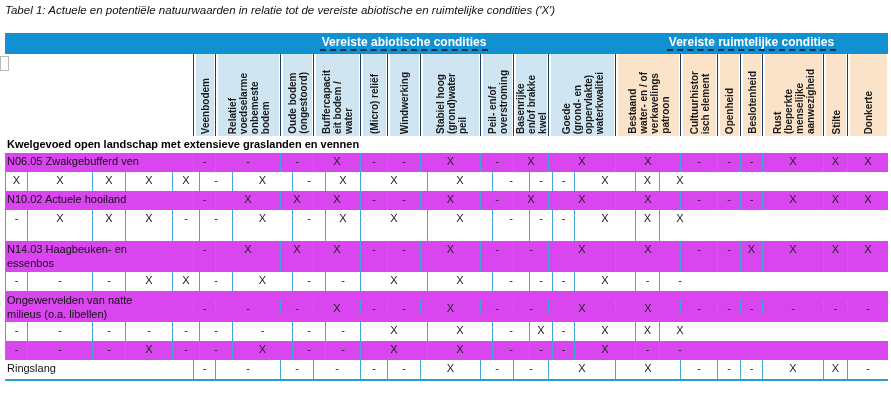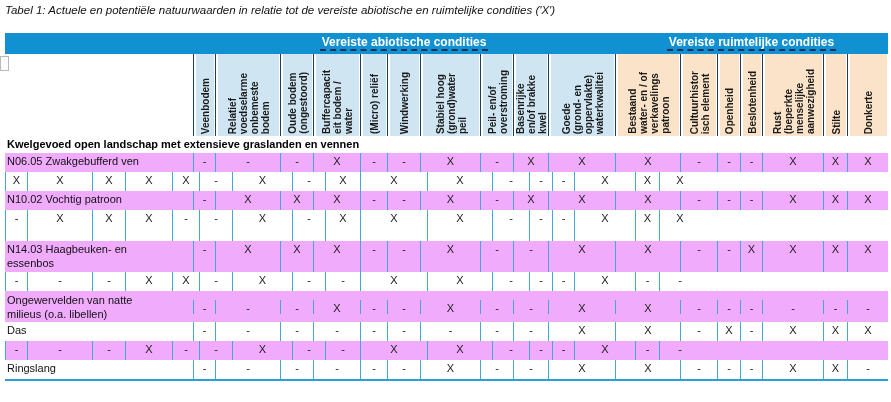--- a/index.html
+++ b/index.html
@@ -44,21 +44,21 @@
     white-space:pre-line;font-weight:bold;font-size:10px;line-height:11px;
     color:#1a1a1a;padding:2px 0 3px 0;max-height:77px;
   }
   
   .section{
     height:17px;box-sizing:border-box;padding:2px 0 0 2px;
     font-weight:bold;font-size:11px;color:#000;background:#ffffff;
   }
   
   .drow{display:flex;box-sizing:border-box;background:#ffffff;}
-  .drow.shade{background:#f0abfc;}
+  .drow.shade{background:#d946ef;}
   .dlabel{
     width:188px;box-sizing:border-box;font-size:11px;line-height:13.5px;
     padding:2px 0 0 2px;white-space:pre-line;color:#111;
   }
   .dcell{
     box-sizing:border-box;border-left:1px solid #41a8d8;
     font-size:11px;padding-top:2px;text-align:center;color:#222;
   }
 </style>
 </head>
@@ -227,21 +227,21 @@
         <div class="dcell" style="width: 67px;">X</div>
         <div class="dcell" style="width: 65px;">X</div>
         <div class="dcell" style="width: 37px;">-</div>
         <div class="dcell" style="width: 23px;">-</div>
         <div class="dcell" style="width: 22px;">-</div>
         <div class="dcell" style="width: 61px;">X</div>
         <div class="dcell" style="width: 24px;">X</div>
         <div class="dcell" style="width: 41px;">X</div>
       </div>
       <div class="drow shade" style="height: 19px;">
-        <div class="dlabel">N10.02 Vochtig patroon</div>
+        <div class="dlabel">N10.02 Actuele hooiland</div>
         <div class="dcell" style="width: 22px;">-</div>
         <div class="dcell" style="width: 65px;">X</div>
         <div class="dcell" style="width: 33px;">X</div>
         <div class="dcell" style="width: 47px;">X</div>
         <div class="dcell" style="width: 27px;">-</div>
         <div class="dcell" style="width: 33px;">-</div>
         <div class="dcell" style="width: 60px;">X</div>
         <div class="dcell" style="width: 33px;">-</div>
         <div class="dcell" style="width: 35px;">X</div>
         <div class="dcell" style="width: 67px;">X</div>
@@ -327,21 +327,20 @@
         <div class="dcell" style="width: 67px;">X</div>
         <div class="dcell" style="width: 65px;">X</div>
         <div class="dcell" style="width: 37px;">-</div>
         <div class="dcell" style="width: 23px;">-</div>
         <div class="dcell" style="width: 22px;">-</div>
         <div class="dcell" style="width: 61px;">-</div>
         <div class="dcell" style="width: 24px;">-</div>
         <div class="dcell" style="width: 41px;">-</div>
       </div>
       <div class="drow" style="height: 19px;">
-        <div class="dlabel">Das</div>
         <div class="dcell" style="width: 22px;">-</div>
         <div class="dcell" style="width: 65px;">-</div>
         <div class="dcell" style="width: 33px;">-</div>
         <div class="dcell" style="width: 47px;">-</div>
         <div class="dcell" style="width: 27px;">-</div>
         <div class="dcell" style="width: 33px;">-</div>
         <div class="dcell" style="width: 60px;">-</div>
         <div class="dcell" style="width: 33px;">-</div>
         <div class="dcell" style="width: 35px;">-</div>
         <div class="dcell" style="width: 67px;">X</div>

